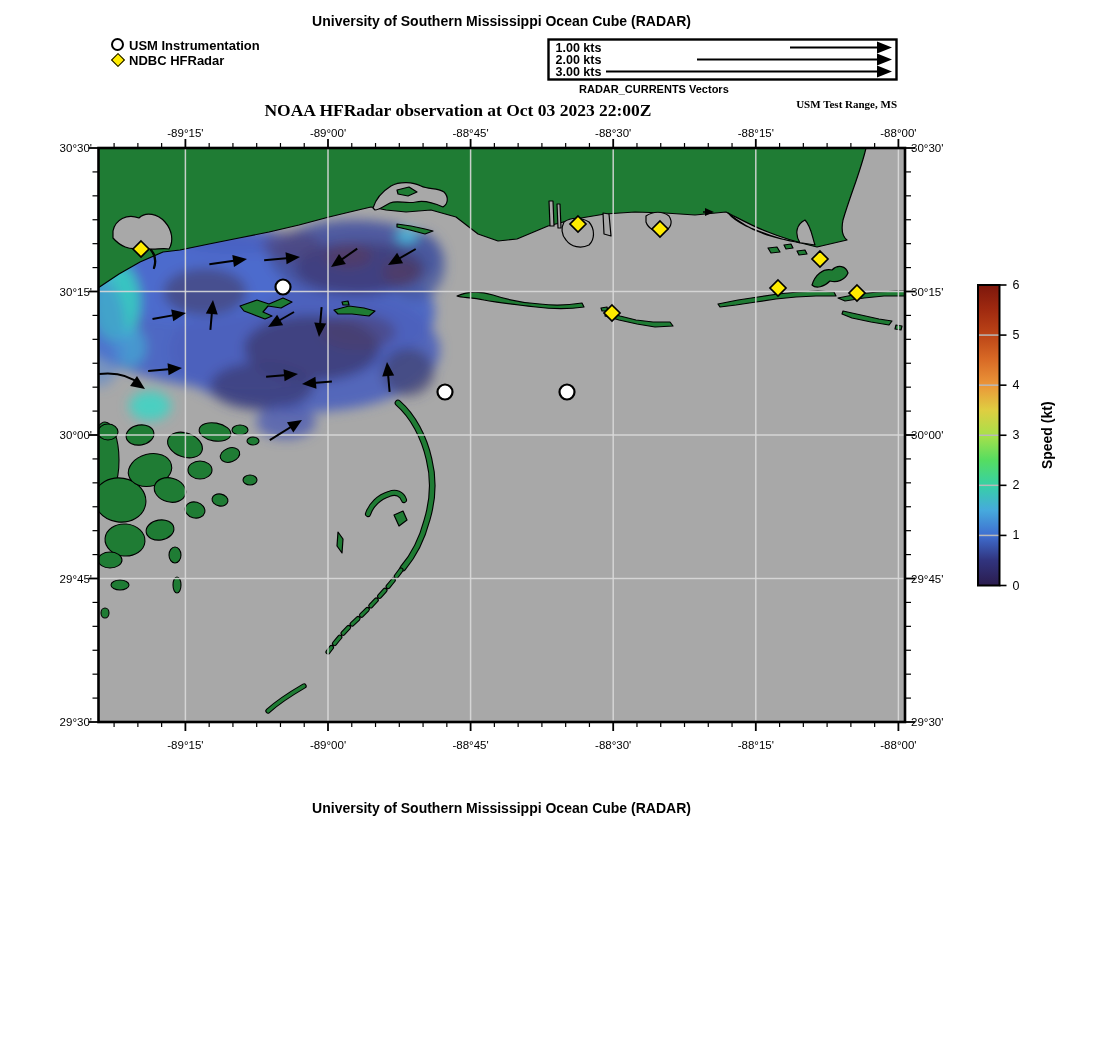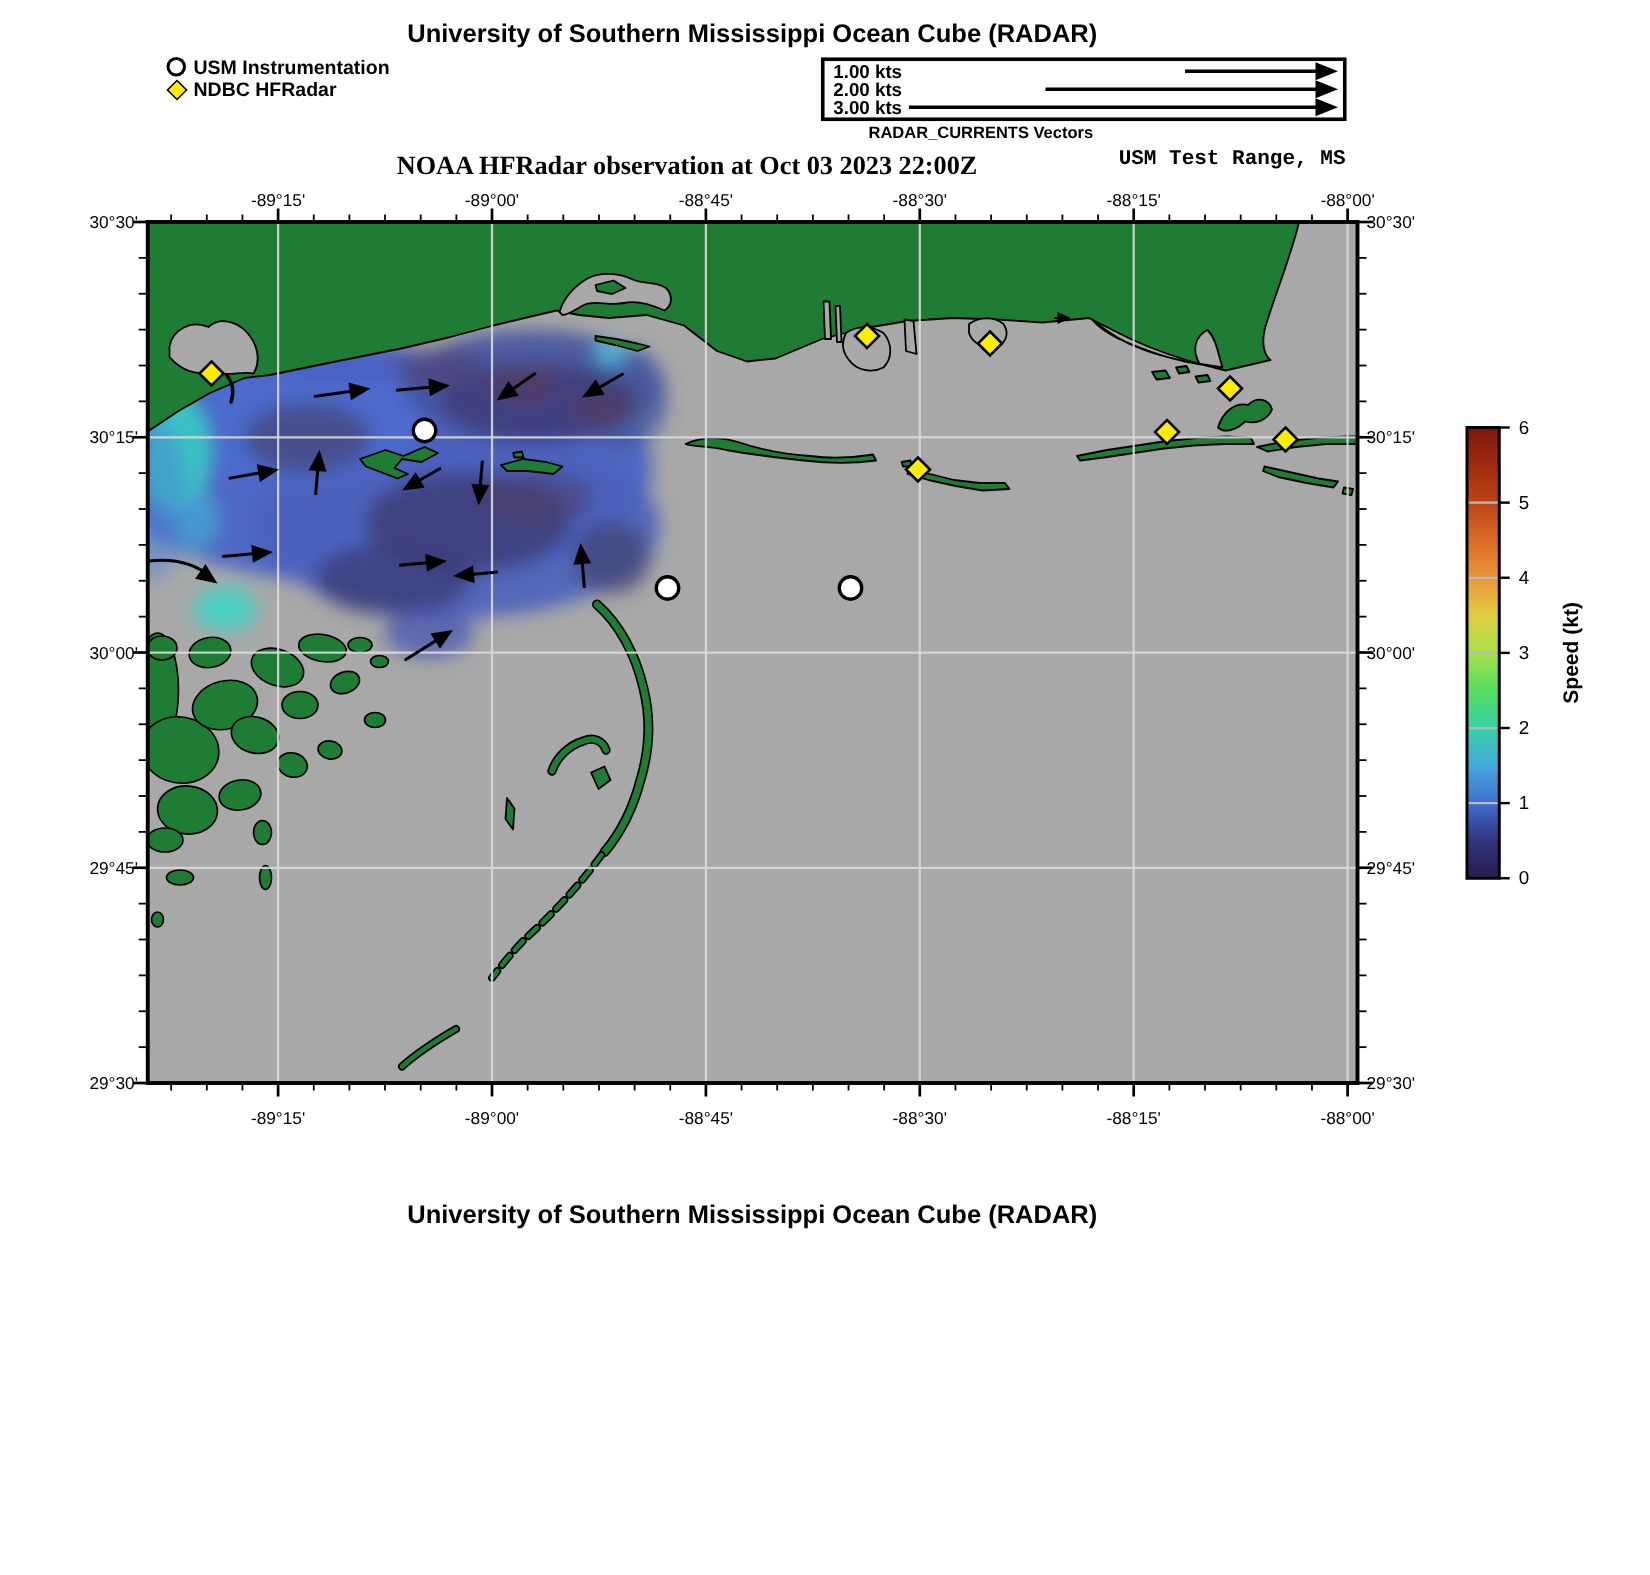--- a/index.html
+++ b/index.html
@@ -1,26 +1,26 @@
 <!DOCTYPE html>
 <html><head>
 <meta charset="utf-8">
 <style>
   html,body{margin:0;padding:0;background:#ffffff;}
   #fig{position:relative;width:1100px;height:1050px;background:#fff;overflow:hidden;
        font-family:"Liberation Sans",sans-serif;}
   #mapsvg{position:absolute;left:0;top:0;}
   .ttl{position:absolute;left:98px;width:807px;text-align:center;font-weight:bold;
-       font-size:17px;color:#000;}
+       font-size:14px;color:#000;}
   #main-title{top:13px;}
   #bottom-title{top:800px;}
   #subtitle{position:absolute;left:98px;width:720px;top:100px;text-align:center;
        font-family:"Liberation Serif",serif;font-weight:bold;font-size:17.5px;color:#000;}
   #corner-label{position:absolute;left:687px;width:210px;top:98px;text-align:right;
-       font-family:Liberation Mono, monospace;font-weight:bold;font-size:14px;color:#000;}
+       font-family:Liberation Serif, serif;font-weight:bold;font-size:11px;color:#000;}
   #legend{position:absolute;left:111px;top:37px;}
   .leg-row{position:relative;height:15px;line-height:15px;}
   .leg-sym{position:absolute;left:0;top:1px;width:13px;height:13px;box-sizing:border-box;}
   .leg-circle{border:2.2px solid #000;border-radius:50%;background:#fff;}
   .leg-diamond{width:10px;height:10px;top:2.5px;left:1.5px;transform:rotate(45deg);
        border:1.8px solid #000;}
   .leg-lab{margin-left:18px;font-weight:bold;font-size:13px;color:#000;white-space:nowrap;}
   #vector-caption{position:absolute;left:548px;top:83px;font-weight:bold;font-size:11px;color:#000;padding-left:31px;}
 </style>
 </head>

